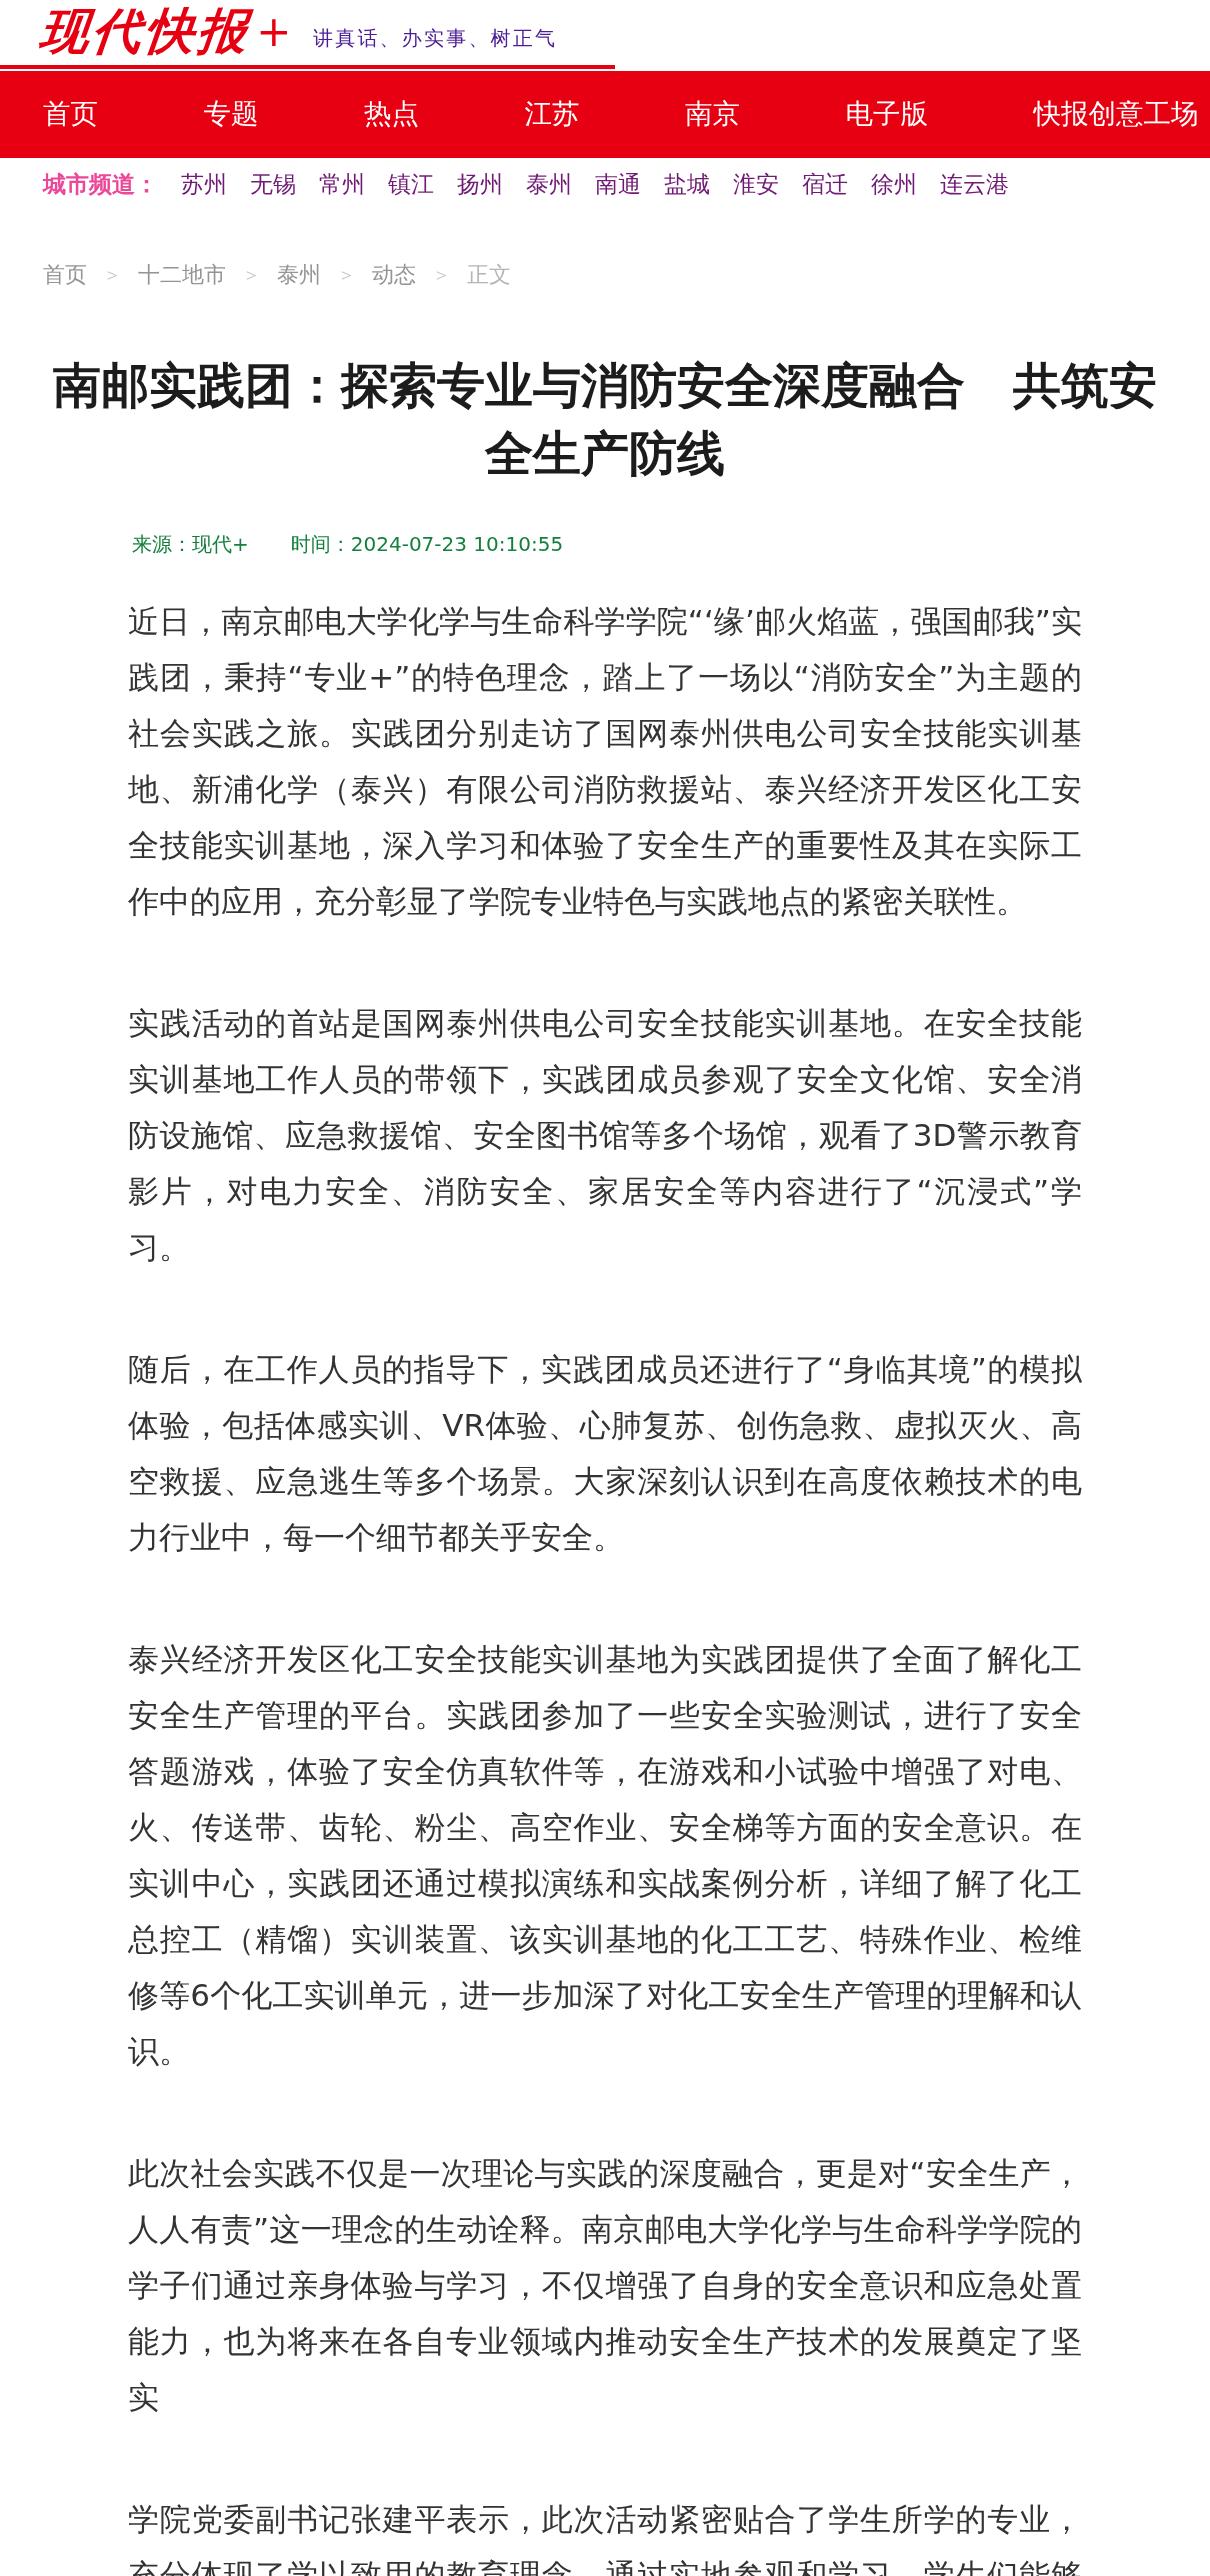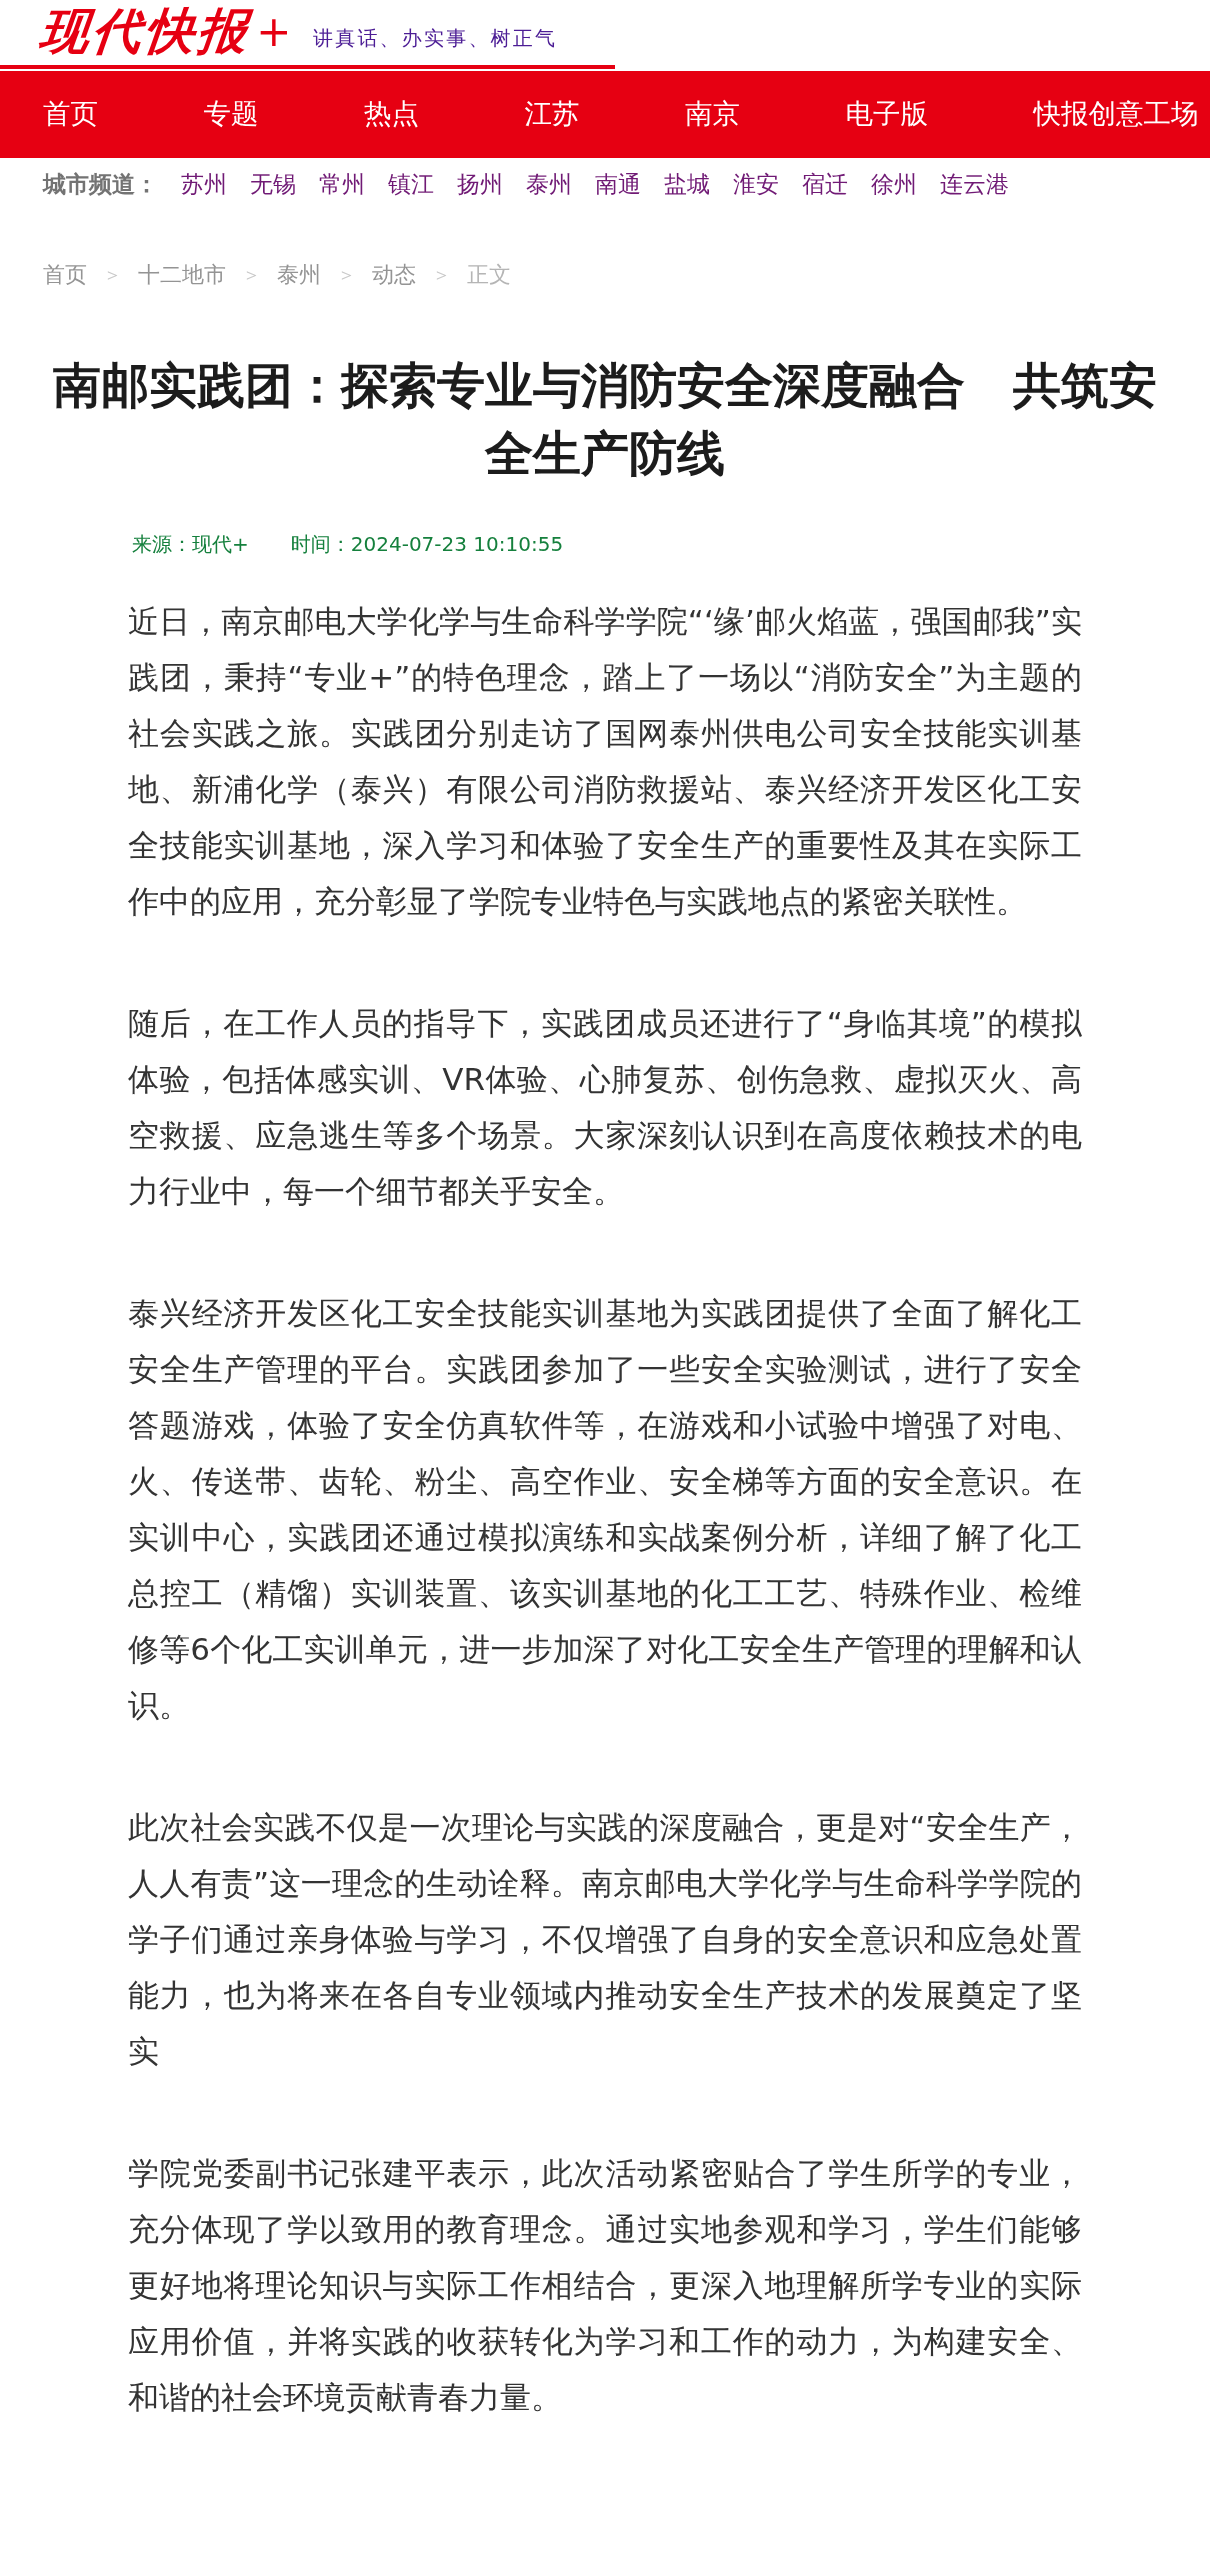--- a/index.html
+++ b/index.html
@@ -24,21 +24,21 @@
   .logo-plus{font-size:42px;line-height:61px;color:var(--red);font-weight:400;margin-left:5.8px;}
   .tagline{position:absolute;left:313px;top:24.6px;font-size:20px;color:#4c1d95;letter-spacing:2.2px;}
   .hairline{width:615px;height:3.6px;background:var(--red);}
   .hairline-gap{height:2.2px;background:#fff;}
   
   .main-nav{background:var(--red);height:87px;}
   .nav-inner{display:flex;justify-content:space-between;align-items:center;height:100%;padding:0 11.6px 0 43px;}
   .nav-item{color:#ffffff;font-size:27.5px;text-decoration:none;white-space:nowrap;cursor:pointer;}
   
   .city-bar{padding:11.6px 0 0 43px;display:flex;align-items:center;height:41px;}
-  .city-label{font-size:23px;color:#737373;font-weight:bold;white-space:nowrap;}
+  .city-label{font-size:23px;color:#ec4899;font-weight:bold;white-space:nowrap;}
   .city-link{font-size:23px;color:#701a75;margin-left:23px;text-decoration:none;white-space:nowrap;cursor:pointer;}
   
   .breadcrumb{margin:61px 0 0 43px;display:flex;align-items:center;height:30px;}
   .bc-item{font-size:22px;color:#949494;text-decoration:none;cursor:pointer;}
   .bc-item.current{color:#b5b5b5;cursor:default;}
   .bc-sep{margin:0 16px;color:#c9c9c9;font-size:19px;}
   
   .article-title{
     margin:61px 40px 0 40px;max-width:1131px;
     font-size:48px;line-height:68px;color:#1c1c1c;font-weight:bold;text-align:center;
@@ -106,18 +106,19 @@
 
 <h1 class="article-title">南邮实践团：探索专业与消防安全深度融合　共筑安全生产防线</h1>
 
 <div class="article-meta">
   <span class="meta-source"><span>来源：</span><span>现代+</span></span>
   <span class="meta-time"><span>时间：</span><span>2024-07-23 10:10:55</span></span>
 </div>
 
 <div class="article-body" id="article-body">
     <p class="para">近日，南京邮电大学化学与生命科学学院“‘缘’邮火焰蓝，强国邮我”实践团，秉持“专业+”的特色理念，踏上了一场以“消防安全”为主题的社会实践之旅。实践团分别走访了国网泰州供电公司安全技能实训基地、新浦化学（泰兴）有限公司消防救援站、泰兴经济开发区化工安全技能实训基地，深入学习和体验了安全生产的重要性及其在实际工作中的应用，充分彰显了学院专业特色与实践地点的紧密关联性。</p>
+    <p class="para">实践活动的首站是国网泰州供电公司安全技能实训基地。在安全技能实训基地工作人员的带领下，实践团成员参观了安全文化馆、安全消防设施馆、应急救援馆、安全图书馆等多个场馆，观看了3D警示教育影片，对电力安全、消防安全、家居安全等内容进行了“沉浸式”学习。</p>
     <p class="para">随后，在工作人员的指导下，实践团成员还进行了“身临其境”的模拟体验，包括体感实训、VR体验、心肺复苏、创伤急救、虚拟灭火、高空救援、应急逃生等多个场景。大家深刻认识到在高度依赖技术的电力行业中，每一个细节都关乎安全。</p>
     <p class="para">泰兴经济开发区化工安全技能实训基地为实践团提供了全面了解化工安全生产管理的平台。实践团参加了一些安全实验测试，进行了安全答题游戏，体验了安全仿真软件等，在游戏和小试验中增强了对电、火、传送带、齿轮、粉尘、高空作业、安全梯等方面的安全意识。在实训中心，实践团还通过模拟演练和实战案例分析，详细了解了化工总控工（精馏）实训装置、该实训基地的化工工艺、特殊作业、检维修等6个化工实训单元，进一步加深了对化工安全生产管理的理解和认识。</p>
     <p class="para">此次社会实践不仅是一次理论与实践的深度融合，更是对“安全生产，人人有责”这一理念的生动诠释。南京邮电大学化学与生命科学学院的学子们通过亲身体验与学习，不仅增强了自身的安全意识和应急处置能力，也为将来在各自专业领域内推动安全生产技术的发展奠定了坚实</p>
     <p class="para">学院党委副书记张建平表示，此次活动紧密贴合了学生所学的专业，充分体现了学以致用的教育理念。通过实地参观和学习，学生们能够更好地将理论知识与实际工作相结合，更深入地理解所学专业的实际应用价值，并将实践的收获转化为学习和工作的动力，为构建安全、和谐的社会环境贡献青春力量。</p>
   </div>
 
 
 </body></html>

